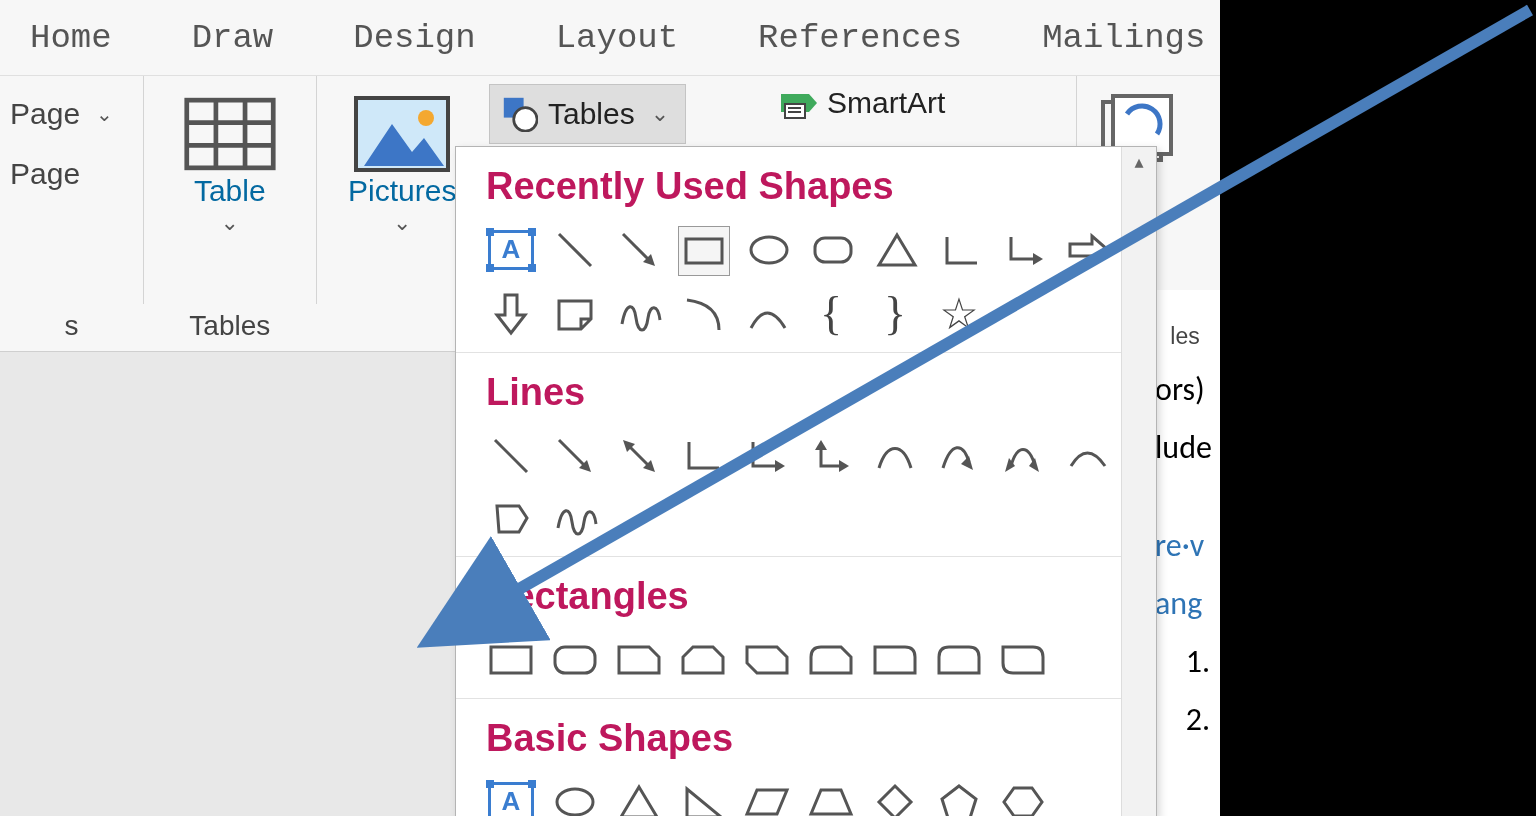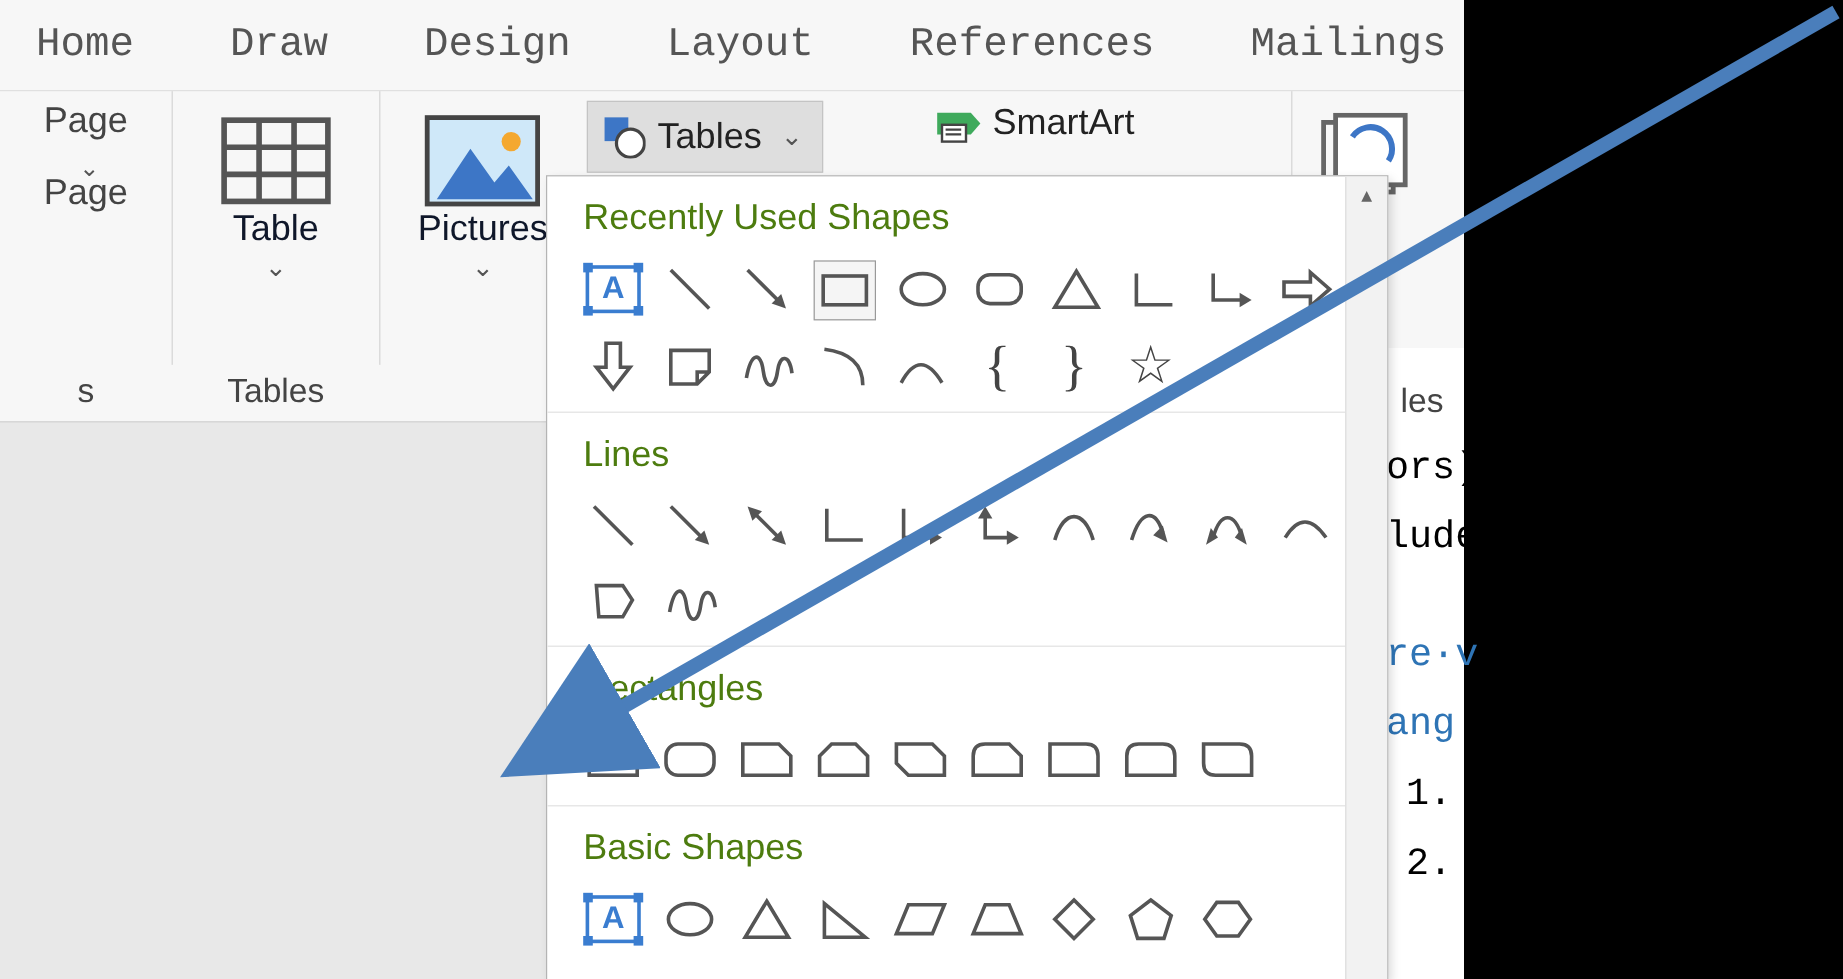--- a/index.html
+++ b/index.html
@@ -97,41 +97,40 @@
   .pages-list {
     width: 130px;
     font-size: 30px;
     color: #444;
   }
   .page-item {
     display: flex;
     align-items: center;
     gap: 10px;
     height: 60px;
-    flex-direction: column;
   }
   .chev {
     font-size: 20px;
     color: #555;
     margin-left: 6px;
   }
 
   .table-group {
     width: 160px;
     align-items: center;
     text-align: center;
   }
   .table-icon {
     width: 94px;
     height: 80px;
     margin-top: 10px;
   }
   .button-caption {
     font-size: 30px;
-    color: #0f172a;
+    color: #0369a1;
     display: flex;
     align-items: center;
     justify-content: center;
     gap: 6px;
   }
 
   .pictures-group {
     width: 160px;
     align-items: center;
     text-align: center;
@@ -223,23 +222,23 @@
     justify-content: center;
     color: #666;
     font-size: 18px;
   }
 
   .dd-section {
     padding: 18px 30px 14px 30px;
     border-bottom: 1px solid #e2e2e2;
   }
   .dd-title {
-    font-size: 30px;
-    font-weight: 400;
-    color: #4d7c0f;
+    font-size: 38px;
+    font-weight: 700;
+    color: #be185d;
     margin-bottom: 18px;
   }
   .shape-row {
     display: flex;
     flex-wrap: wrap;
     gap: 14px 14px;
     font-size: 44px;
     color: #555;
     line-height: 1;
   }
@@ -300,32 +299,32 @@
     background: #fff;
     border-left: 1px solid #ddd;
     color: #203864;
     font-size: 32px;
     padding: 10px 4px;
     box-sizing: border-box;
     font-family: Calibri, Arial, sans-serif;
   }
   .doc-fragment .black { color: #000; }
   .doc-fragment .blue { color: #2e74b5; }
-  .doc-line { height: 58px; display: flex; align-items: center; white-space: nowrap; font-family: Liberation Mono, monospace; }
+  .doc-line { height: 58px; display: flex; align-items: center; white-space: nowrap; }
 
   .hdr-peek {
     position: absolute;
     right: 0;
     top: 290px;
     width: 70px;
     height: 60px;
     background: #fff;
     border-left: 1px solid #ddd;
     color: #444;
-    font-size: 28px;
+    font-size: 23px;
     display: flex;
     align-items: flex-end;
     justify-content: center;
   }
 
   
   .arrow-overlay {
     position: absolute;
     left: 0;
     top: 0;

